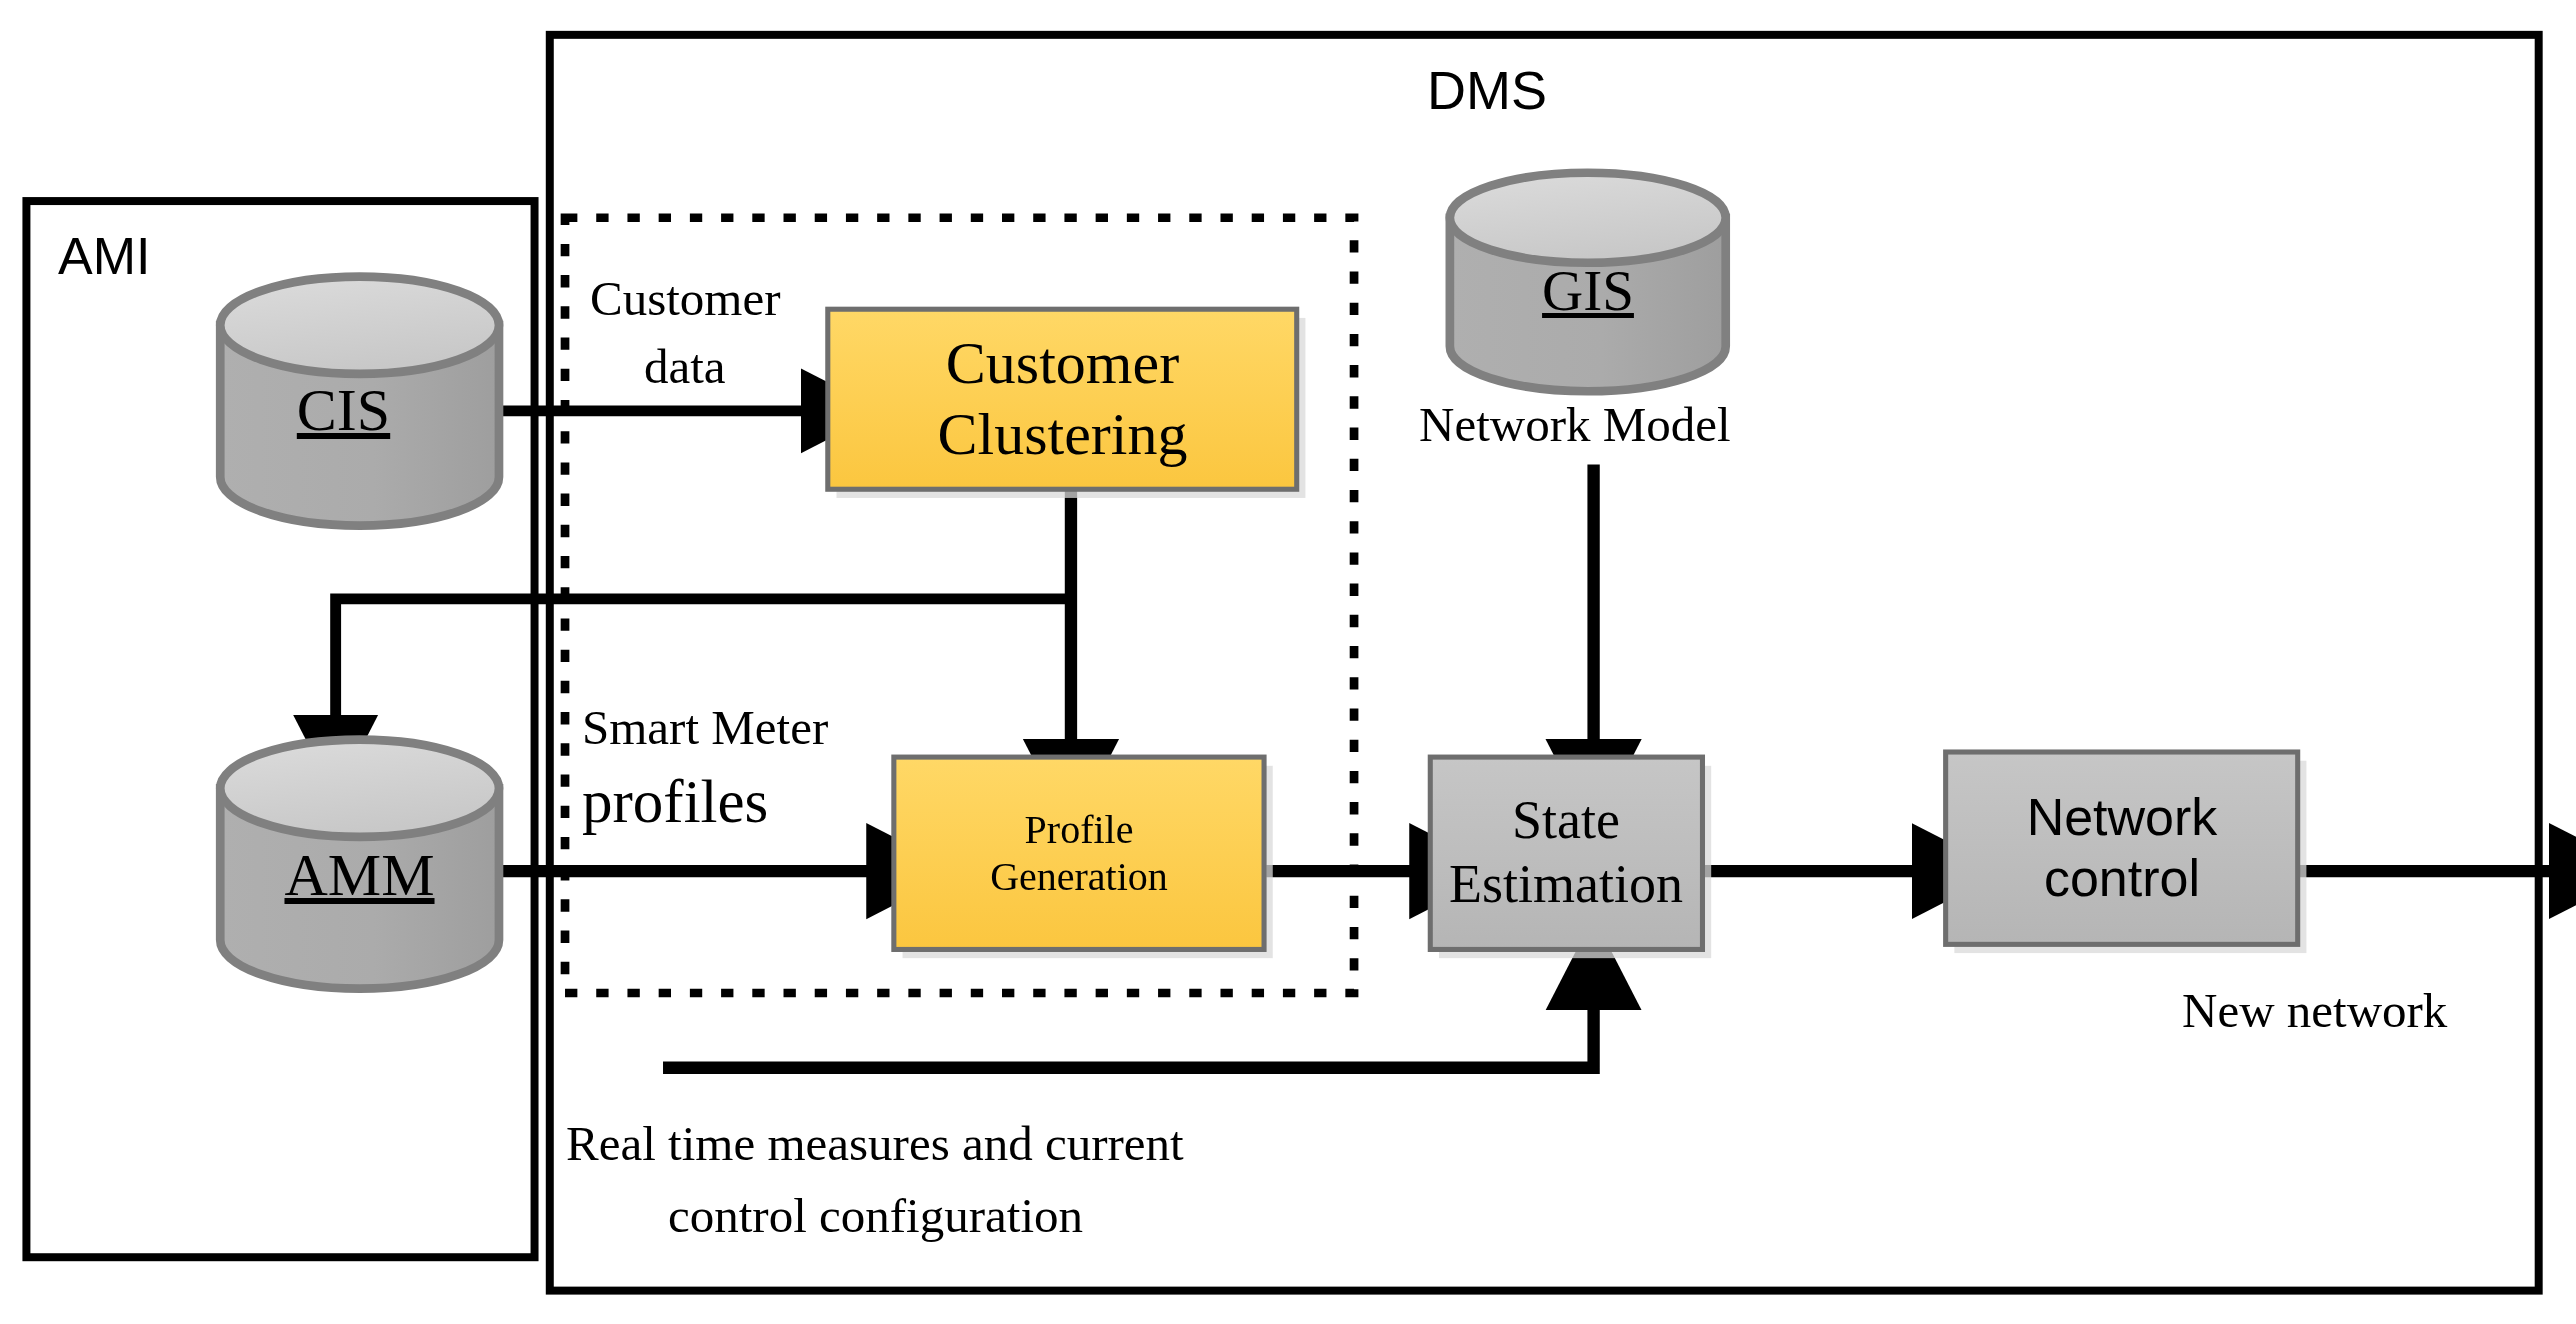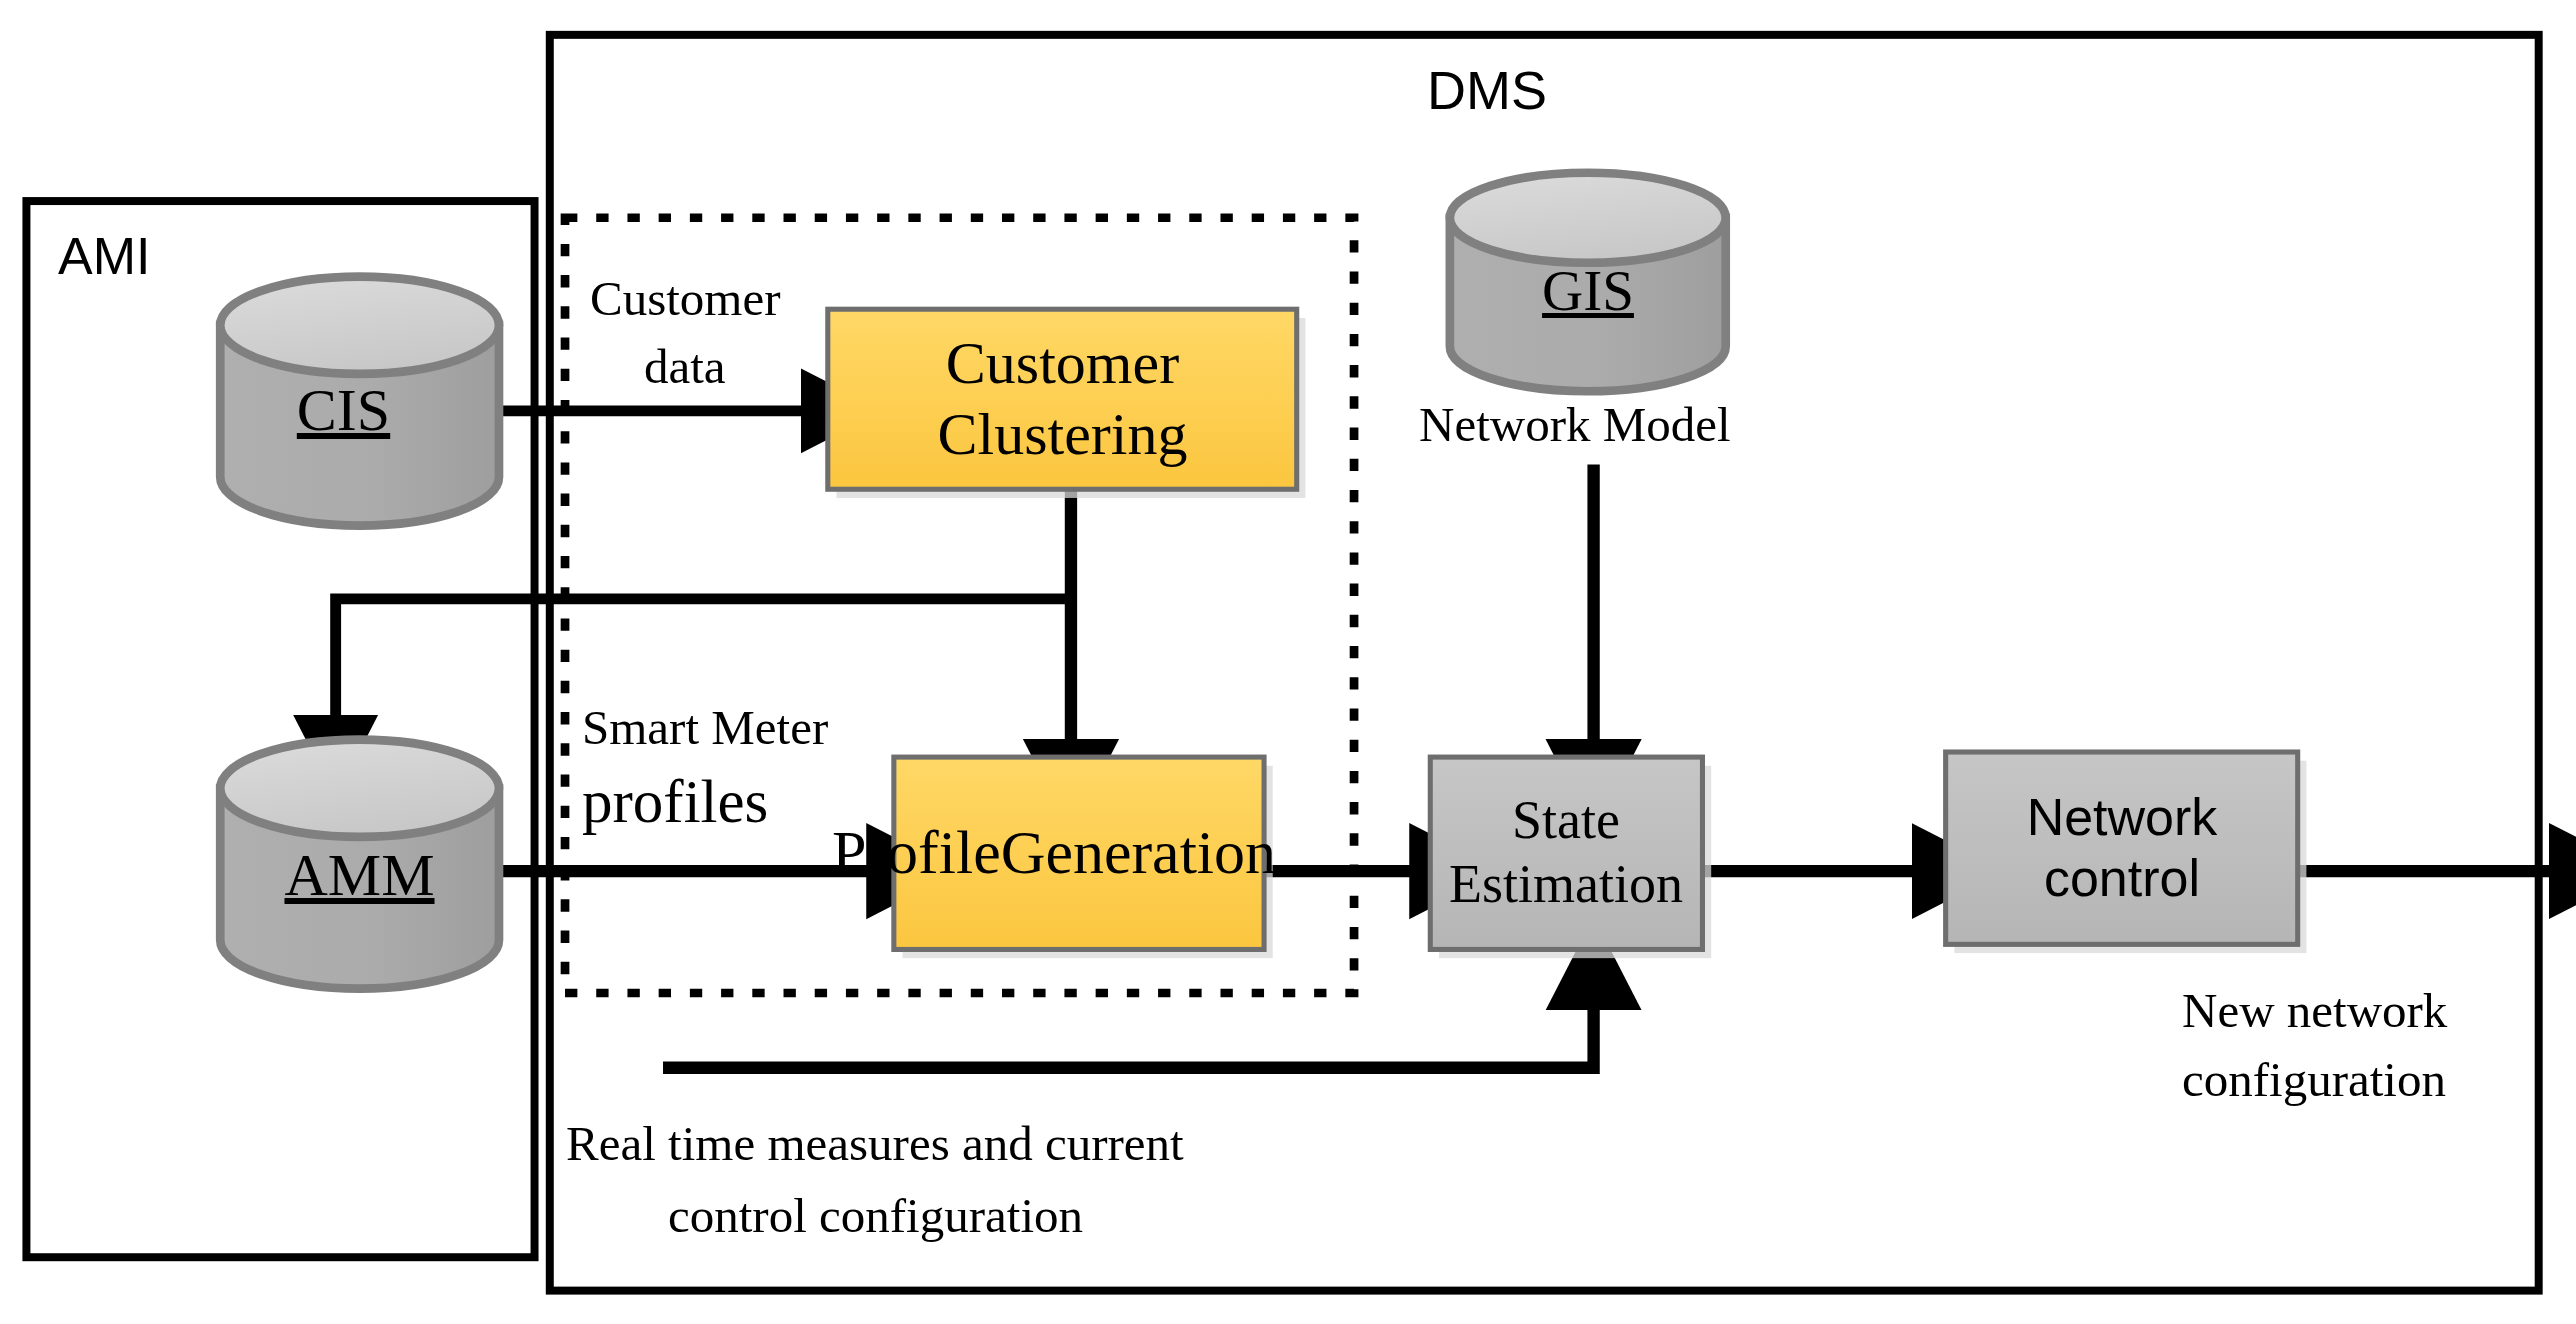--- a/index.html
+++ b/index.html
@@ -160,35 +160,34 @@
   <div class="lbl serif-lbl" style="left:644px; top:340px; font-size:49px;">data</div>
 
   <div class="lbl serif-lbl" style="left:582px; top:701px; font-size:49px;">Smart Meter</div>
   <div class="lbl serif-lbl" style="left:582px; top:768px; font-size:61px;">profiles</div>
 
   <div class="box-text serif-lbl" style="left:828px; top:309px; width:469px; height:180px; flex-direction:column; font-size:60px;">
     <span>Customer</span>
     <span>Clustering</span>
   </div>
 
-  <div class="box-text serif-lbl" style="left:869px; top:757px; width:370px; height:192px; font-size:62px;">
+  <div class="box-text serif-lbl" style="left:894px; top:757px; width:370px; height:192px; flex-direction:column; font-size:40px;">
     <span>Profile</span>
     <span>Generation</span>
   </div>
 
   <div class="box-text serif-lbl" style="left:1430px; top:757px; width:272px; height:192px; flex-direction:column; font-size:54px;">
     <span>State</span>
     <span>Estimation</span>
   </div>
 
   <div class="box-text sans-bold-lbl" style="left:1946px; top:752px; width:352px; height:192px; flex-direction:column; font-size:52px; font-weight:normal;">
     <span>Network</span>
     <span>control</span>
   </div>
 
   <div class="lbl serif-lbl" style="left:2182px; top:984px; font-size:49px;">New network</div>
-  <div class="lbl serif-lbl" style="left:2182px; top:1053px; font-size:49px;">configuration</div>
 
   <div class="lbl serif-lbl" style="left:566px; top:1117px; font-size:49px;">Real time measures and current</div>
   <div class="lbl serif-lbl" style="left:668px; top:1189px; font-size:49px;">control configuration</div>
 
 </div>
 
 
 </body></html>

